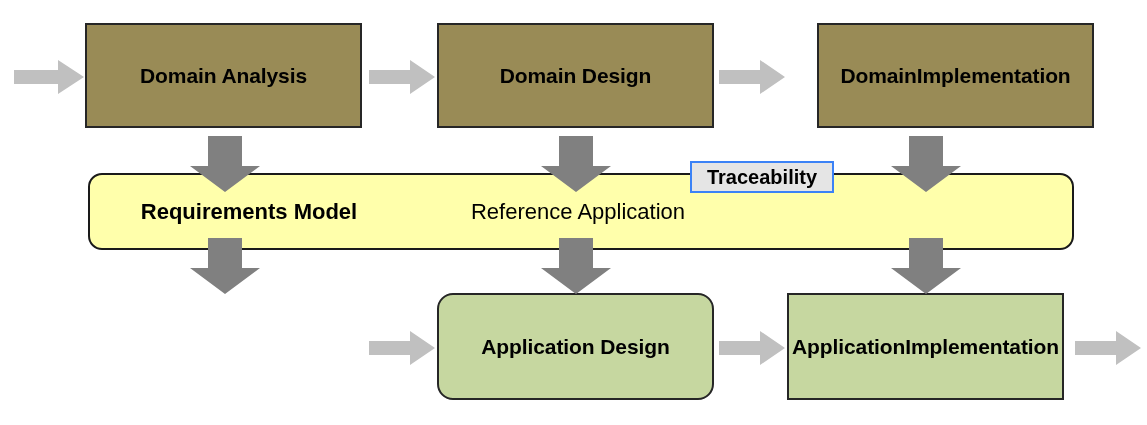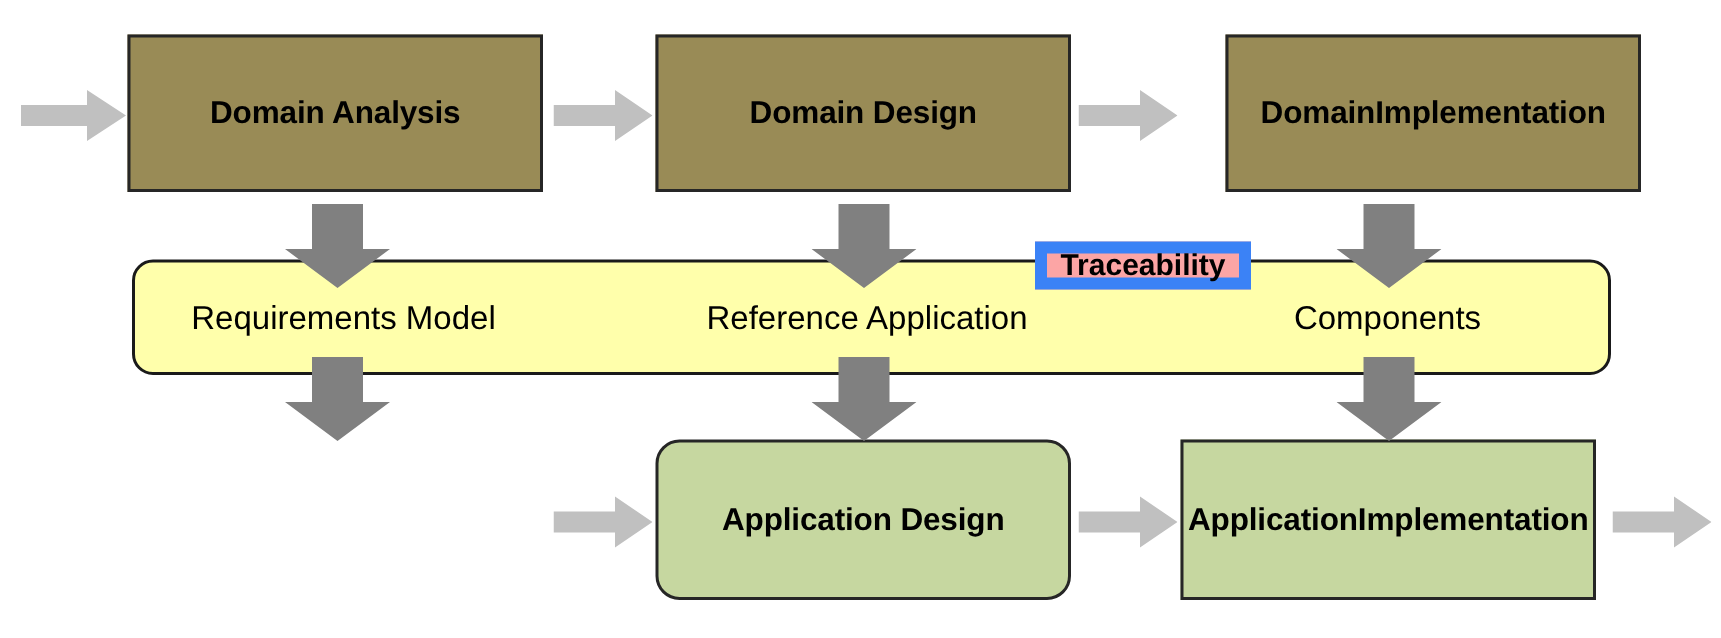--- a/index.html
+++ b/index.html
@@ -50,22 +50,22 @@
     color: #000000;
     text-align: center;
     line-height: 1;
     white-space: nowrap;
   }
 
   
   .trace-tag {
     position: absolute;
     box-sizing: border-box;
-    background: #fca5a5;
-    border: 8px solid #3b82f6;
+    background: #e5e5e5;
+    border: 2px solid #3b82f6;
     display: flex;
     align-items: center;
     justify-content: center;
     font-weight: bold;
     font-size: 20px;
     color: #000000;
     white-space: nowrap;
     z-index: 6;
   }
 
@@ -117,31 +117,28 @@
   <svg class="arrow-v" style="left:541px; top:136px;" width="70" height="56" viewBox="0 0 70 56">
     <polygon points="18,0 52,0 52,30 70,30 35,56 0,30 18,30" fill="#808080"></polygon>
   </svg>
 
   <svg class="arrow-v" style="left:891px; top:136px;" width="70" height="56" viewBox="0 0 70 56">
     <polygon points="18,0 52,0 52,30 70,30 35,56 0,30 18,30" fill="#808080"></polygon>
   </svg>
 
   <div class="band" style="left:88px; top:173px; width:986px; height:77px;"></div>
 
-  <div class="band-label" style="left:84px; top:201px; width:290px;">
+  <div class="band-label" style="left:104px; top:201px; width:290px;font-weight:bold;">
     <span>Requirements Model</span>
   </div>
 
   <div class="band-label" style="left:432px; top:201px; width:292px;">
     <span>Reference Application</span>
   </div>
 
-  <div class="band-label" style="left:810px; top:201px; width:230px;">
-    <span>Components</span>
-  </div>
 
   <div class="trace-tag" style="left:690px; top:161px; width:144px; height:32px;">
     <span>Traceability</span>
   </div>
 
   <svg class="arrow-v" style="left:190px; top:238px;" width="70" height="56" viewBox="0 0 70 56">
     <polygon points="18,0 52,0 52,30 70,30 35,56 0,30 18,30" fill="#808080"></polygon>
   </svg>
 
   <svg class="arrow-v" style="left:541px; top:238px;" width="70" height="56" viewBox="0 0 70 56">

